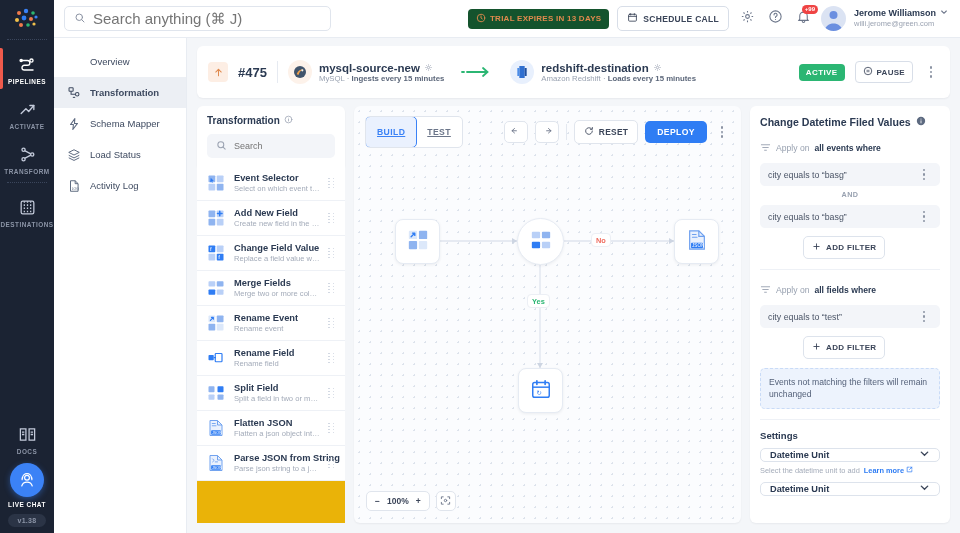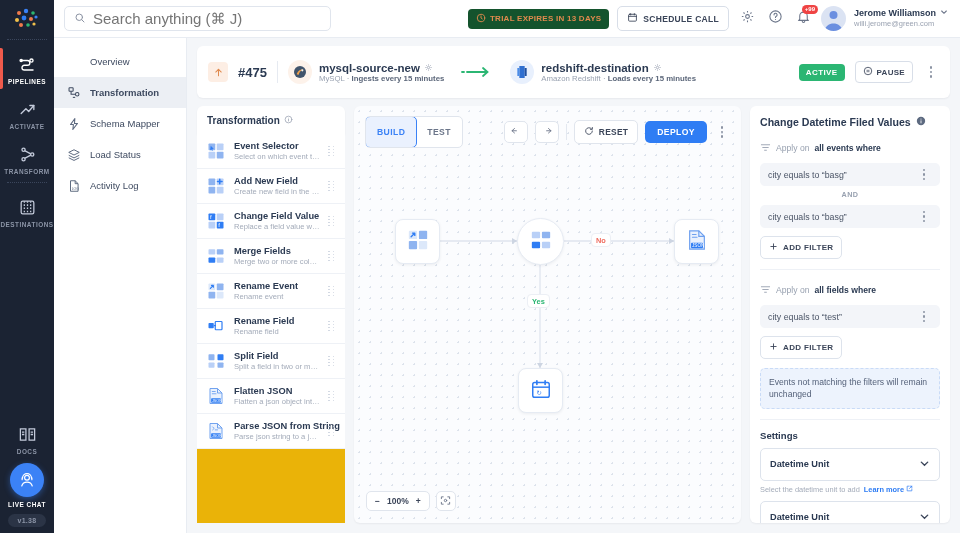--- a/index.html
+++ b/index.html
@@ -176,21 +176,21 @@
     background-image: radial-gradient(#dde3ec 1px, transparent 1px);
     background-size: 11px 11px;
   }
   .canvas-toolbar {
     position:absolute; top: 10px; left: 11px; right: 11px; display:flex; align-items:center; gap:7px;
   }
   .seg {
     display:flex; background:#fff; border:1px solid #e0e5ed; border-radius:5px; overflow:hidden;
   }
   .seg div {
-    font-size: 8.6px; font-weight:700; letter-spacing:.4px; padding: 10px 11px; cursor:pointer; color:#6b7589;
+    font-size: 8.6px; font-weight:700; letter-spacing:.4px; padding: 10px 11px; cursor:pointer; color:#6b7589;text-decoration:underline;
   }
   .seg div.on { background:#eaf1fe; color:#3b82f6; border: 1px solid #3b82f6; border-radius:5px; margin:-1px;}
   .tb-spacer { flex:1; }
   .tb-btn {
     width:24px;height:22px;background:#fff;border:1px solid #e0e5ed;border-radius:5px;
     display:flex;align-items:center;justify-content:center;cursor:pointer;
   }
   .tb-div { width:1px; height:16px; background:#e3e8f0; }
   .reset-btn {
     background:#fff;border:1px solid #e0e5ed;border-radius:5px; font-size:8.4px;font-weight:700;
@@ -239,29 +239,30 @@
     margin-top: 6px; background:#f3f5f9; border-radius:5px; height: 23px; display:flex;
     align-items:center; padding: 0 8px; font-size: 8.8px; color:#4a5466; cursor:pointer;
   }
   .filter-pill .kebab { margin-left:auto; }
   .and-sep { text-align:center; font-size:7.2px; color:#98a1b0; font-weight:700; letter-spacing:.4px; margin: 4px 0 0; }
   .add-filter {
     margin-top: 8px; border:1px solid #dde3ec; background:#fff; border-radius:5px;
     font-size: 8px; font-weight:700; letter-spacing:.35px; color:#3b4559;
     padding: 5px 8px; display:inline-flex; align-items:center; gap:5px; cursor:pointer;
     font-family:"Liberation Sans", sans-serif;
+    margin-left:43px;
   }
   .hr { border-top:1px solid #eef1f6; margin: 10px 0 0; }
   .note {
     margin-top: 9px; background:#edf3fd; border:1px dashed #c9dbf7; border-radius:5px;
     padding: 7px 8px; font-size: 8.6px; color:#5a6running; color:#55627a; line-height:1.45;
   }
   .settings-h { font-size: 9.6px; font-weight:700; color:#2b3a52; margin-top: 10px; }
   .sel {
-    margin-top: 7px; border:1px solid #dde3ec; border-radius:5px; height:33px;
+    margin-top: 7px; border:1px solid #dde3ec; border-radius:5px; height:14px;
     display:flex; align-items:center; padding: 0 9px; cursor:pointer;
   }
   .sel span { font-size:9.2px; font-weight:700; color:#2b3a52; }
   .sel .chev { margin-left:auto; }
   .sel-help { margin-top:4px; font-size:7.4px; color:#a3abb9; display:flex;align-items:center;gap:4px; }
   .sel-help a { color:#2f7df4; font-weight:700; text-decoration:none; display:flex;align-items:center;gap:2px; cursor:pointer;}
 </style>
 </head>
 <body>
 
@@ -593,20 +594,29 @@
               <div class="tcard-title">
                 <span>Transformation</span>
                 <span>
                   <svg width="9" height="9" viewBox="0 0 24 24" fill="none" stroke="#9aa2b1" stroke-width="2" stroke-linecap="round">
                     <circle cx="12" cy="12" r="9"></circle>
                       <path d="M12 11v5"></path>
                       <circle cx="12" cy="7.8" r="1" fill="#9aa2b1" stroke="none"></circle>
                   </svg>
                 </span>
               </div>
+              <div class="tsearch">
+                <span>
+                  <svg width="11" height="11" viewBox="0 0 24 24" fill="none" stroke="#9aa2b1" stroke-width="2.2" stroke-linecap="round">
+                    <circle cx="10.5" cy="10.5" r="6.5"></circle>
+                      <path d="M20 20l-4.5-4.5"></path>
+                  </svg>
+                </span>
+                <input value="" placeholder="Search" style="">
+              </div>
             </div>
 
             <div class="tlist">
 
               <div class="trow">
                 <span class="trow-ico">
                   <svg width="18" height="18" viewBox="0 0 24 24">
                     <rect x="2" y="2" width="9" height="9" rx="1" fill="#8fb4f0"></rect>
                     <rect x="13" y="2" width="9" height="9" rx="1" fill="#b9d0f7"></rect>
                     <rect x="2" y="13" width="9" height="9" rx="1" fill="#b9d0f7"></rect>

